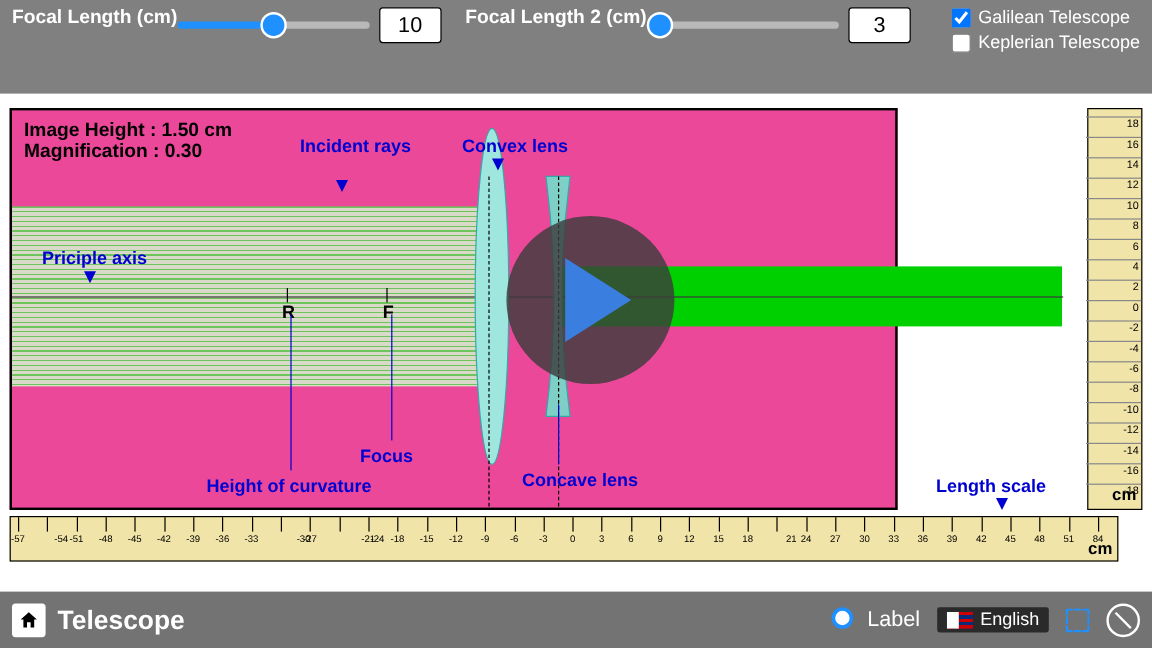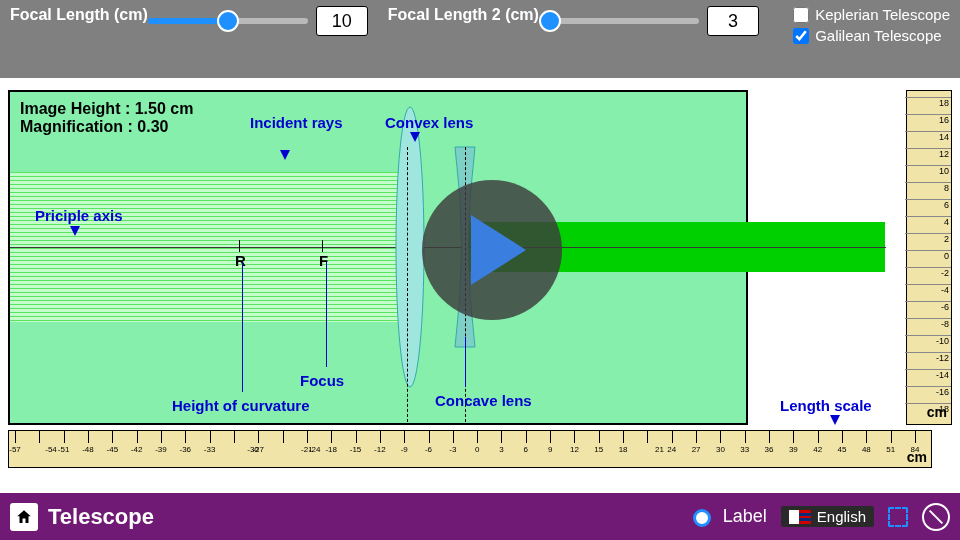--- a/index.html
+++ b/index.html
@@ -12,21 +12,21 @@
   .slider::-webkit-slider-thumb{appearance:none;width:22px;height:22px;border-radius:50%;background:#1e90ff;border:2px solid #fff;cursor:pointer}
   .slider::-moz-range-thumb{width:22px;height:22px;border-radius:50%;background:#1e90ff;border:2px solid #fff;cursor:pointer}
   .slider.half{background:linear-gradient(to right,#1e90ff 0%,#1e90ff 50%,#b9b9b9 50%,#b9b9b9 100%)}
   .slider.zero{background:#b9b9b9}
   .slider.high{background:linear-gradient(to right,#1e90ff 0%,#1e90ff 80%,#b9b9b9 80%,#b9b9b9 100%)}
   .valbox{width:52px;height:30px;background:#fff;border:1px solid #000;border-radius:3px;margin-left:8px;font-size:18px;color:#000;text-align:center;line-height:28px}
   .checks{margin-left:auto;font-size:15px}
   .checks div{display:flex;align-items:center;margin-bottom:4px}
   .checks input{width:16px;height:16px;margin-right:6px}
   
-  .stage{position:absolute;left:8px;top:90px;width:740px;height:335px;border:2px solid #000;background:#86efac}
+  .stage{position:absolute;left:8px;top:90px;width:740px;height:335px;border:2px solid #000;background:#ec4899}
   .ruler-v{position:absolute;right:8px;top:90px;width:46px;height:335px;background:#f0e4a8;border:1px solid #000;font-size:9px}
   .ruler-v .tick{position:absolute;right:0;width:46px;text-align:right;padding-right:2px;border-top:1px solid #888}
   .ruler-v .unit{position:absolute;bottom:4px;right:4px;font-size:14px;font-weight:bold}
   .ruler-h{position:absolute;left:8px;top:430px;width:924px;height:38px;background:#f0e4a8;border:1px solid #000}
   .ruler-h .ticks{position:relative;height:100%;font-size:8px}
   .ruler-h .tick{position:absolute;top:0;width:1px;height:12px;background:#000}
   .ruler-h .tlabel{position:absolute;top:14px;font-size:8px;transform:translateX(-50%)}
   .ruler-h .unit{position:absolute;right:4px;bottom:2px;font-size:14px;font-weight:bold}
   
   .readout{position:absolute;left:10px;top:8px;font-weight:bold;font-size:16px}
@@ -35,21 +35,21 @@
   .vline{position:absolute;width:1px;background:#0000d0}
   .greenband{position:absolute;left:0;top:80px;width:395px;height:150px;background:repeating-linear-gradient(#4ee24e 0,#4ee24e 1px,#d4ffd4 1px,#d4ffd4 4px);opacity:.8}
   .greenband2{position:absolute;left:455px;top:130px;width:420px;height:50px;background:#00d000}
   .axis{position:absolute;left:0;top:155px;width:876px;height:1px;background:#3a3a3a}
   .play{position:absolute;left:422px;top:180px;width:140px;height:140px;border-radius:50%;background:rgba(60,60,60,.82);display:flex;align-items:center;justify-content:center;cursor:pointer}
   .play .tri{width:0;height:0;border-top:35px solid transparent;border-bottom:35px solid transparent;border-left:55px solid #3a7ee0;margin-left:12px}
   .lens{position:absolute;top:55px;height:200px}
   .lens svg{overflow:visible}
   .dashed{position:absolute;border-left:1px dashed #000;width:0}
   
-  .bottombar{position:absolute;left:0;top:493px;width:960px;height:47px;background:#701a75;color:#fff;display:flex;align-items:center;padding:0 10px}
+  .bottombar{position:absolute;left:0;top:493px;width:960px;height:47px;background:#737373;color:#fff;display:flex;align-items:center;padding:0 10px}
   .home{width:28px;height:28px;background:#fff;border-radius:3px;display:flex;align-items:center;justify-content:center;margin-right:10px}
   .home svg{width:18px;height:18px}
   .title{font-size:22px;font-weight:bold}
   .right-controls{margin-left:auto;display:flex;align-items:center;gap:14px}
   .radio{width:18px;height:18px;border:3px solid #1e90ff;border-radius:50%;background:#fff}
   .lang{display:flex;align-items:center;background:#2a2a2a;padding:2px 8px;border-radius:2px;font-size:15px}
   .flag{width:22px;height:14px;margin-right:6px;background:#0a2a7a;position:relative;overflow:hidden}
   .flag:before{content:"";position:absolute;inset:0;background:linear-gradient(#c00 0 20%,transparent 20% 40%,#c00 40% 60%,transparent 60% 80%,#c00 80% 100%)}
   .flag:after{content:"";position:absolute;left:0;top:0;width:10px;height:14px;background:#fff}
   .fullscr{width:20px;height:20px;border:2px dashed #1e90ff;border-radius:2px}
@@ -71,26 +71,26 @@
   </div>
   <div class="ctrl">
     <label>Focal Length 2 (cm)</label>
     <div class="ctrl-row">
       <input type="range" class="slider zero" min="0" max="10" value="0" style="">
       <div class="valbox">3</div>
     </div>
   </div>
   <div class="checks">
     <div>
+        <input type="checkbox" checked="" style="">
+        <span>Galilean Telescope</span>
+      </div>
+    <div>
         <input type="checkbox" style="">
         <span>Keplerian Telescope</span>
-      </div>
-    <div>
-        <input type="checkbox" checked="" style="">
-        <span>Galilean Telescope</span>
       </div>
   </div>
 </div>
 
 <div class="stage">
   <div class="readout">
     <div>Image Height : 1.50 cm</div>
     <div>Magnification : 0.30</div>
   </div>
 
@@ -251,21 +251,21 @@
 </div>
 
 <div class="bottombar">
   <div class="home">
     <svg viewBox="0 0 24 24">
         <path d="M12 3l9 8h-3v9h-4v-6h-4v6H6v-9H3z" fill="#000"></path>
       </svg>
   </div>
   <span class="title">Telescope</span>
   <div class="right-controls">
-    <div style="display:flex;align-items:flex-end;gap:12px">
+    <div style="display:flex;align-items:flex-start;gap:12px">
       <span class="radio"></span>
       <span style="font-size:18px">Label</span>
     </div>
     <div class="lang">
       <span class="flag"></span>
       <span>English</span>
     </div>
     <div class="fullscr"></div>
     <div class="noicon"></div>
   </div>

